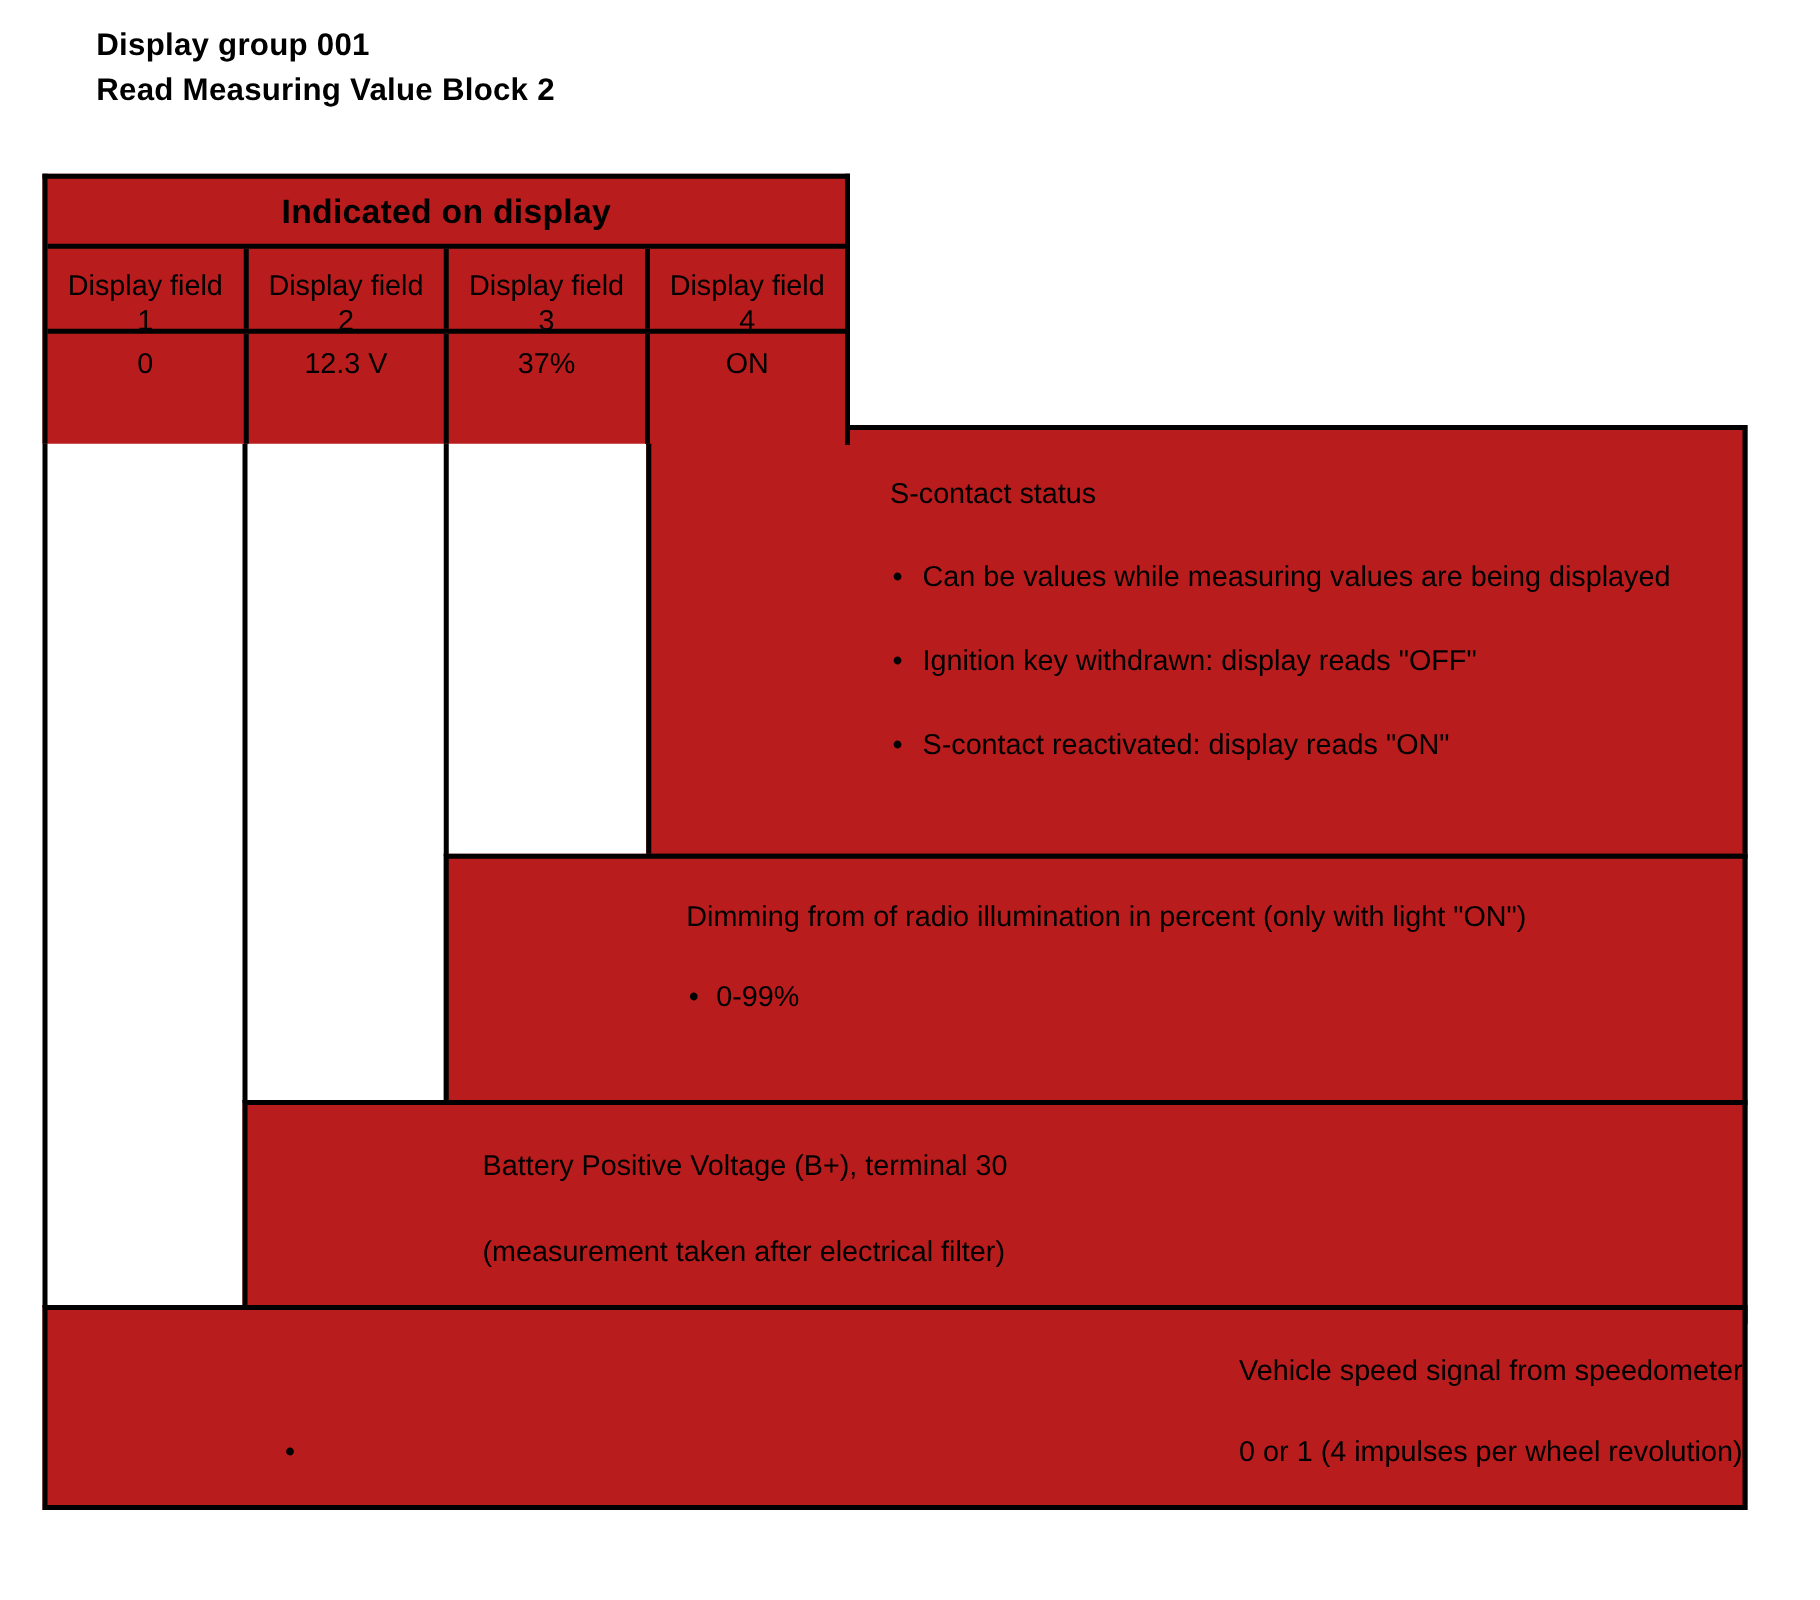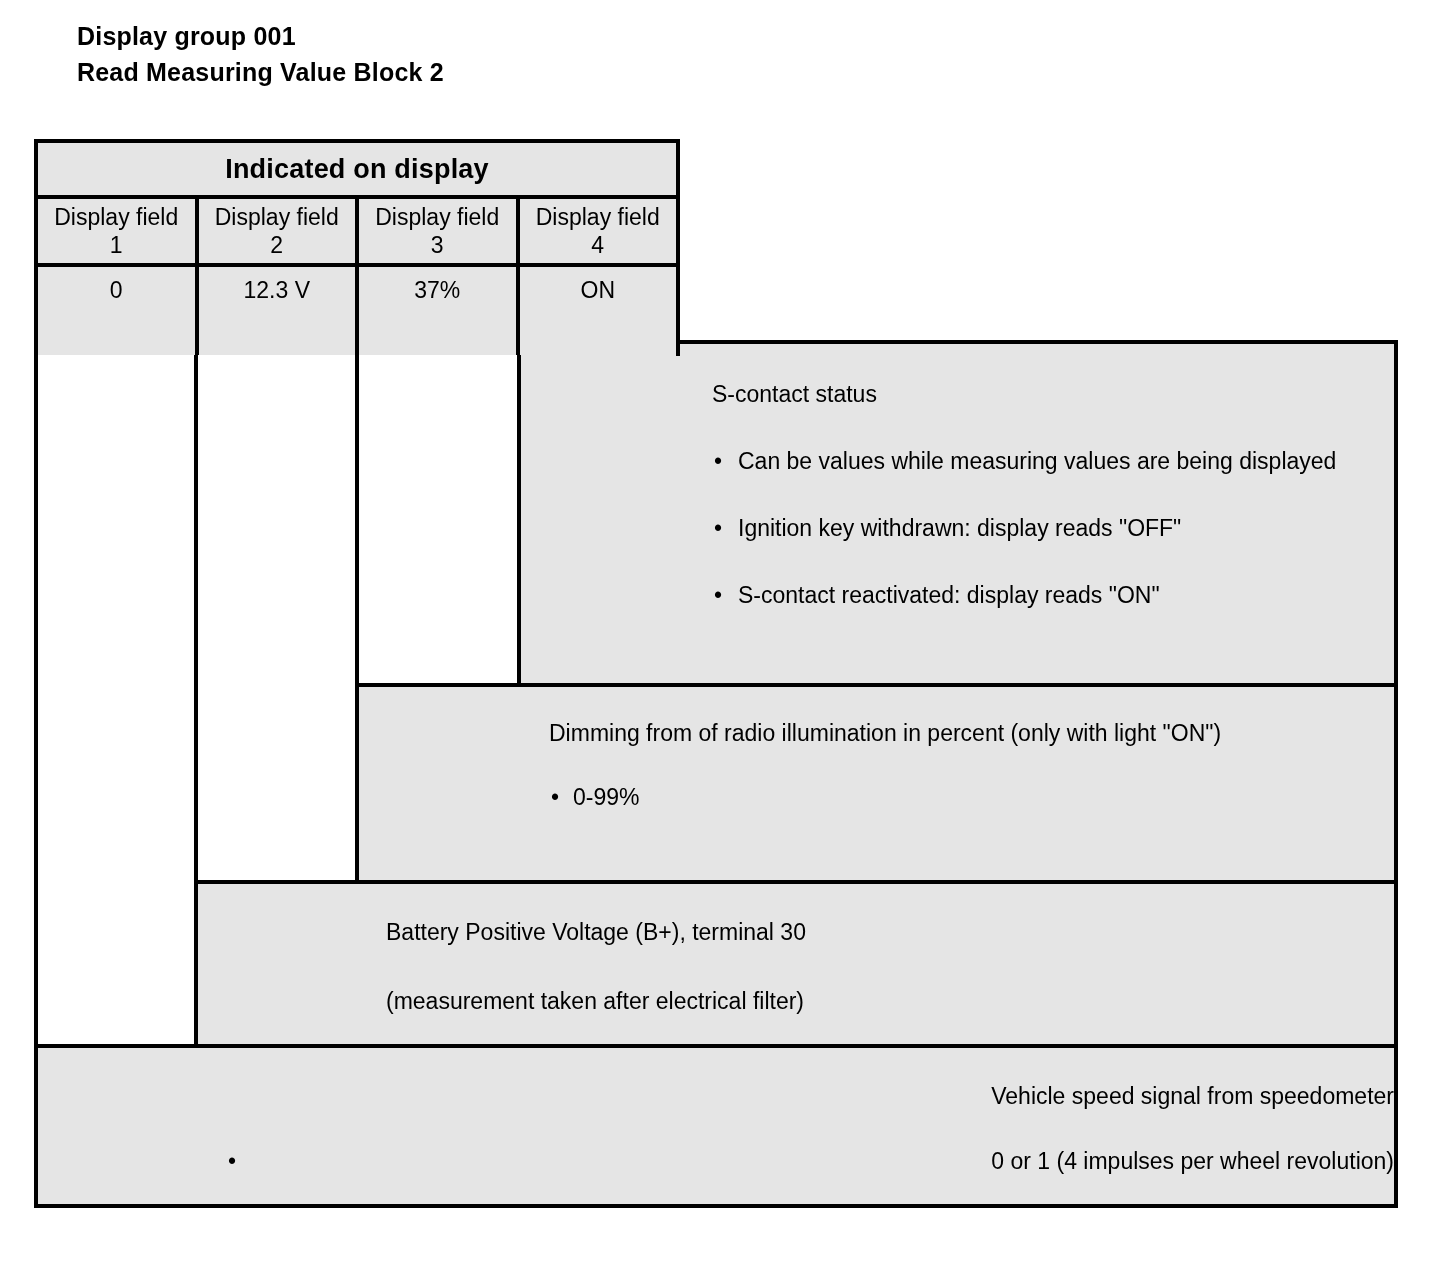--- a/index.html
+++ b/index.html
@@ -38,21 +38,21 @@
     left: 0;
     top: 0;
     width: 1456px;
     height: 1280px;
   }
 
   .box {
     position: absolute;
     box-sizing: border-box;
     border: 4px solid #000;
-    background: #e5e5e5;
+    background: #b91c1c;
   }
 
   
   #value-table {
     left: 34px;
     top: 139px;
     width: 646px;
     height: 216px;
     border-bottom: none;
     z-index: 6;
@@ -102,21 +102,21 @@
     line-height: 1.22;
     text-align: center;
   }
   #value-table .hdr-row .cell:last-child,
   #value-table .val-row .cell:last-child {
     border-right: none;
   }
   #value-table .val-row .cell {
     padding-top: 9px;
   }
-  #value-table .cell .lbl { display: block; }
+  #value-table .cell .lbl { display: block; margin-top: 11px; }
   #value-table .cell .num { display: block; }
 
   
   .stem {
     position: absolute;
     width: 4px;
     background: #000;
     z-index: 5;
   }
 

